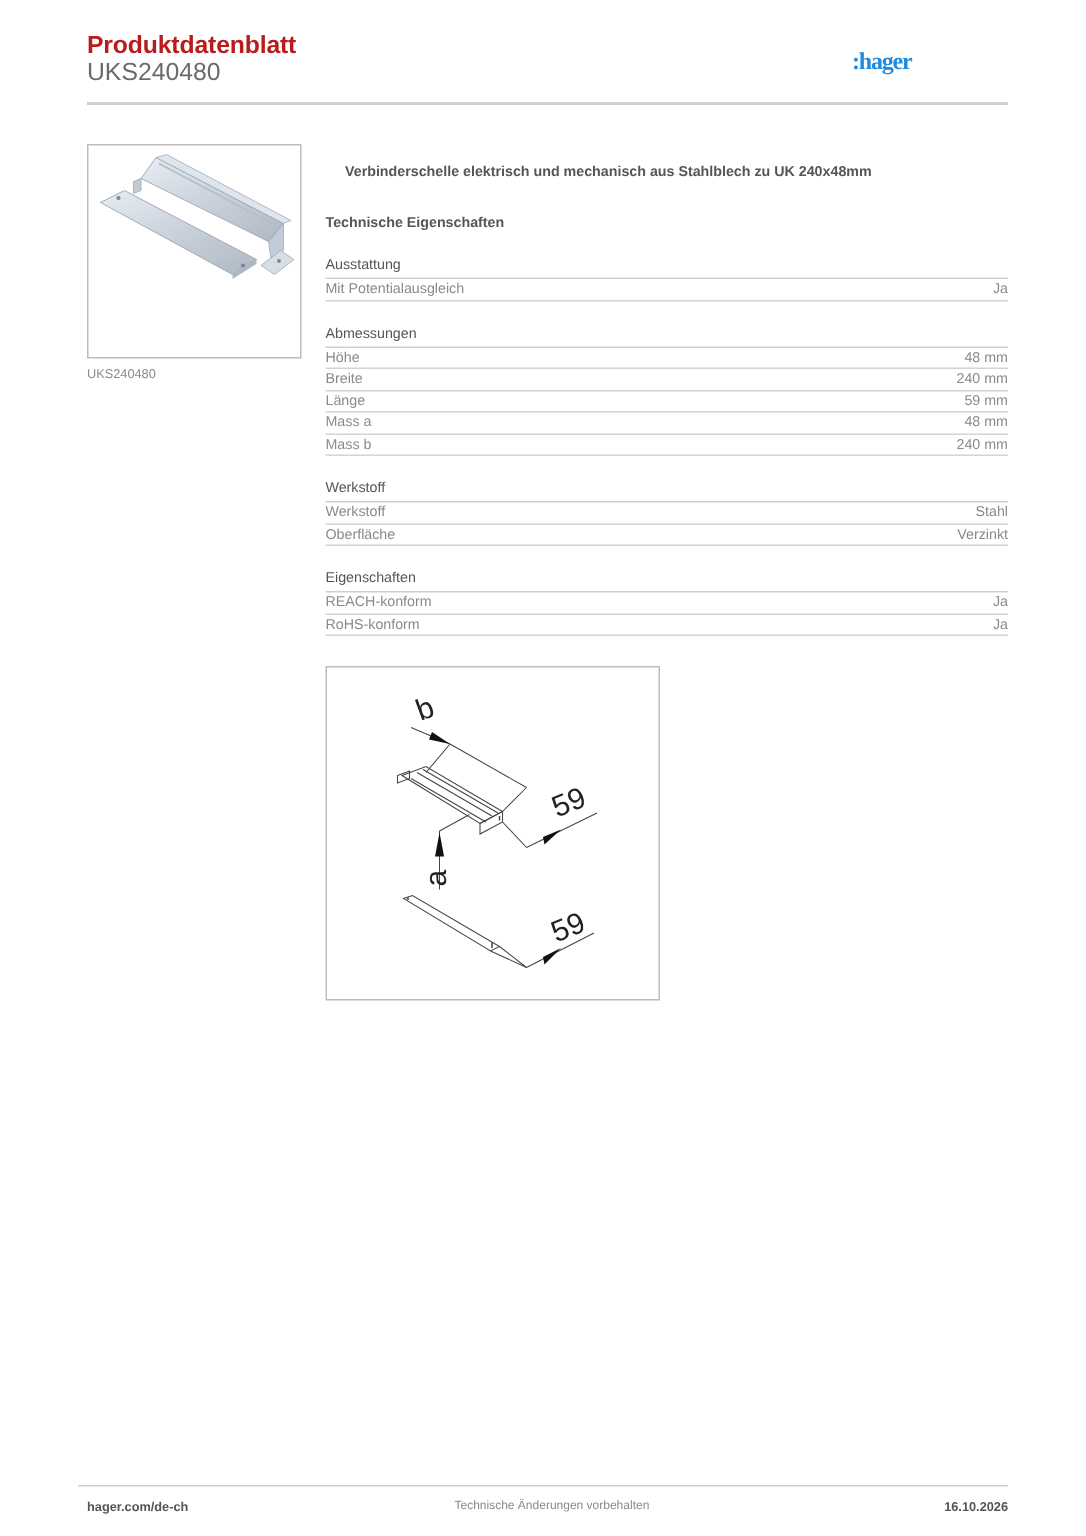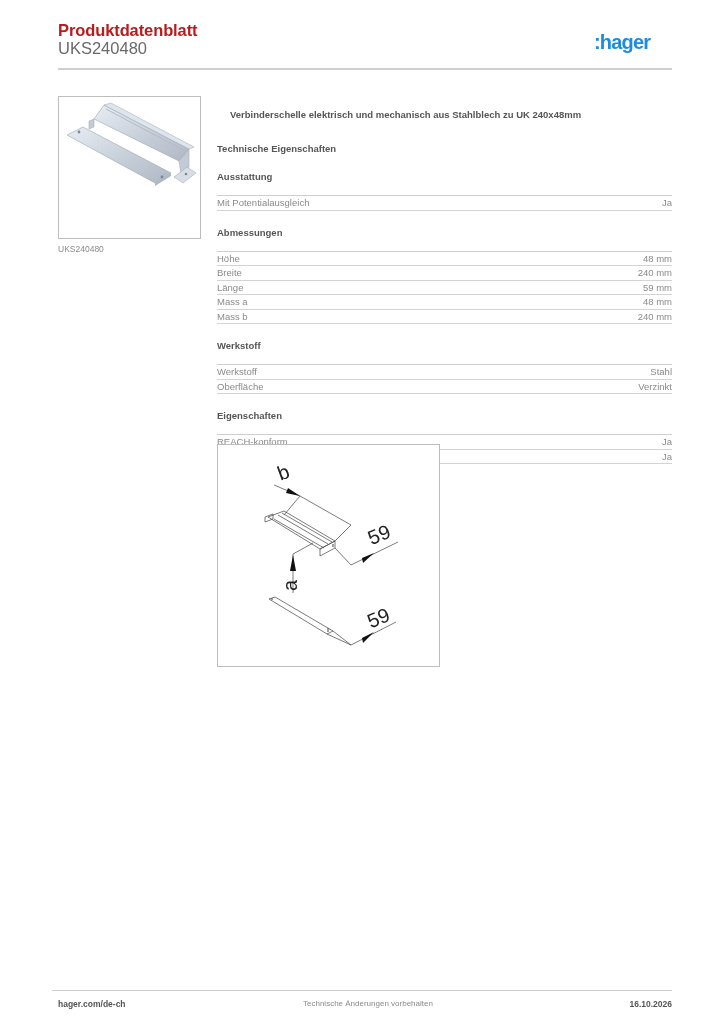--- a/index.html
+++ b/index.html
@@ -10,40 +10,41 @@
     }
     .header-title {
       position: absolute; left: 58px; top: 21px;
       font-size: 16.5px; font-weight: bold; color: #b91c1c; letter-spacing: -0.1px;
     }
     .header-sub {
       position: absolute; left: 58px; top: 39px;
       font-size: 16.5px; color: #6a6a6a;
     }
     .logo {
-      position: absolute; left: 594px; top: 28px;
-      font-size: 20px; font-weight: bold; color: #1c8be0; letter-spacing: -0.8px;
+      position: absolute; left: 568px; top: 28px;
+      font-size: 16px; font-weight: bold; color: #1c8be0; letter-spacing: -0.8px;
       line-height: 28px;
+      font-family: Liberation Serif, serif;
     }
     .header-rule {
       position: absolute; left: 58px; top: 68px; width: 614px; height: 1.5px; background: #cfcfcf;
     }
     .thumb-box {
       position: absolute; left: 58px; top: 96px; width: 143px; height: 143px;
       border: 1px solid #bdbdbd; box-sizing: border-box; background: #fff;
     }
     .thumb-caption {
       position: absolute; left: 58px; top: 244px; font-size: 8.5px; color: #8a8a8a;
     }
     .main { position: absolute; left: 217px; top: 96px; width: 455px; }
     .desc { font-size: 9.5px; font-weight: bold; color: #555; margin: 13px; line-height: 12px; }
     .tech-title { font-size: 9.5px; font-weight: bold; color: #555; margin-top: 22px; line-height: 12px; }
     .group { margin-top: 16px; }
     .group-title {
-      font-size: 9.5px; font-weight: bold; color: #555; line-height: 12px; padding-bottom: 12px;
+      font-size: 9.5px; font-weight: normal; color: #555; line-height: 12px; padding-bottom: 2px;
       border-bottom: 1.5px solid #cfcfcf;
     }
     .row {
       display: flex; justify-content: space-between;
       font-size: 9.5px; color: #8a8a8a; line-height: 12.5px; padding-top: 1px;
       border-bottom: 1.5px solid #d4d4d4;
       text-align: center;
     }
     .figures-title { font-size: 9.5px; font-weight: bold; color: #555; margin-top: 20px; line-height: 12px; }
     .drawing-box {

